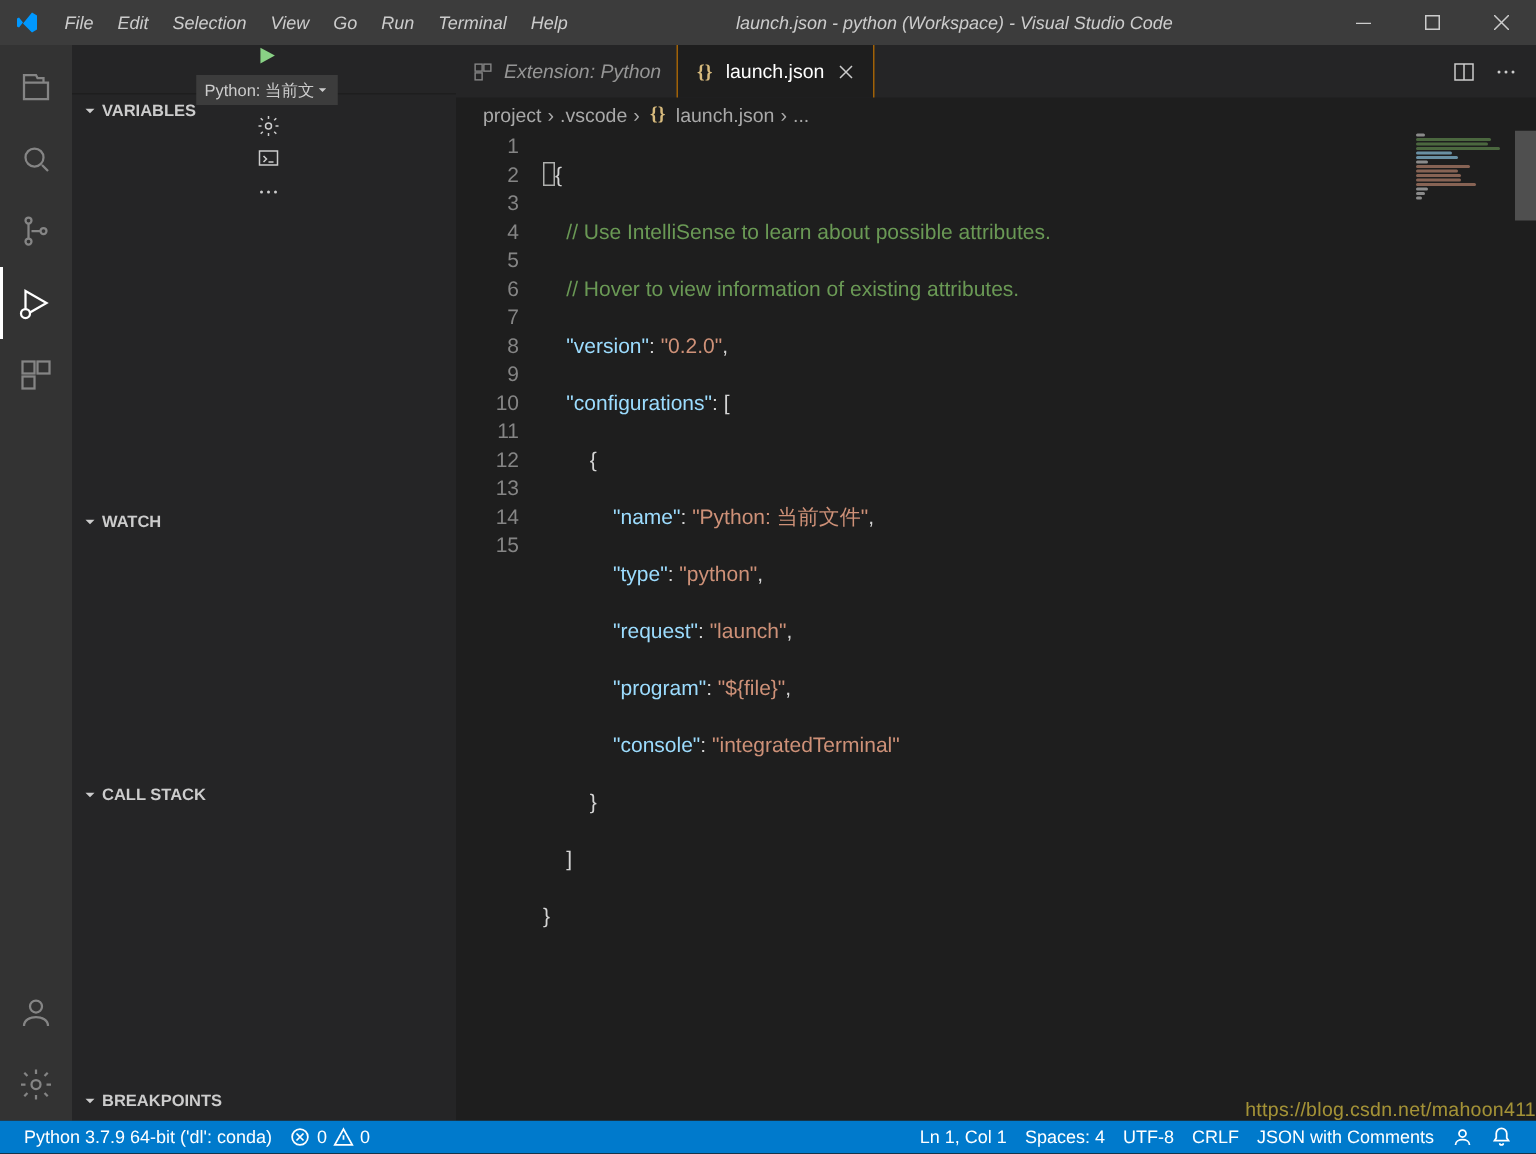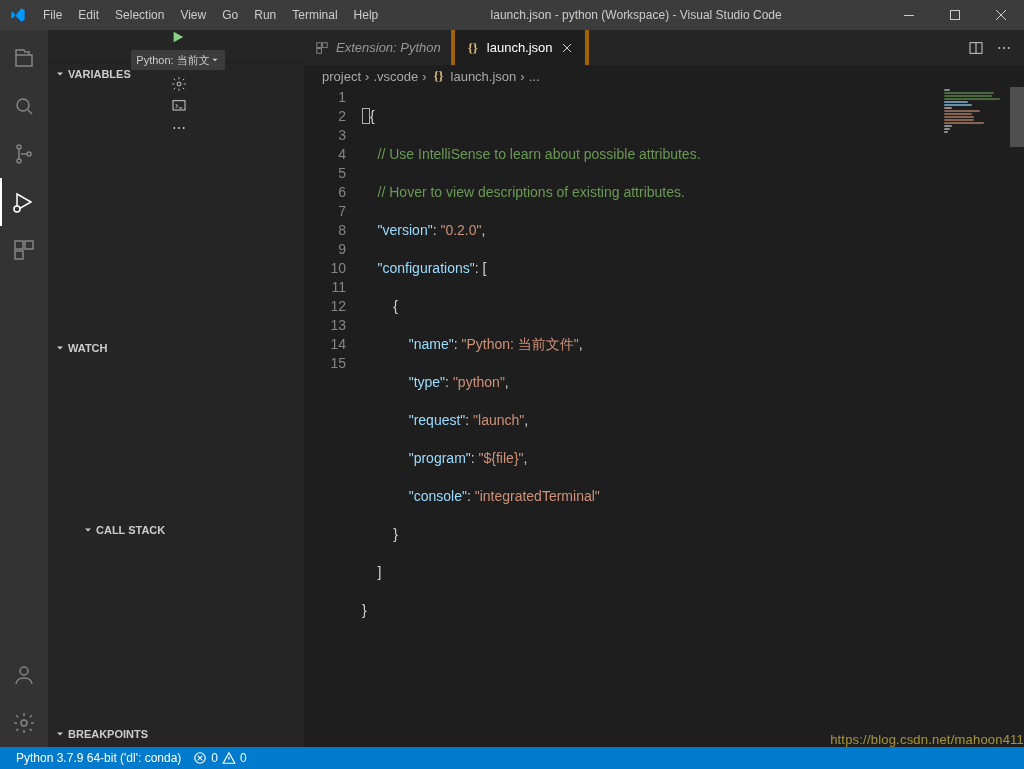--- a/index.html
+++ b/index.html
@@ -1,18 +1,18 @@
 <!DOCTYPE html>
 <html><head>
 <meta charset="utf-8">
 <style>
 * { margin:0; padding:0; box-sizing:border-box; font-family: "Segoe UI", sans-serif; }
 body { width:1024px; height:769px; background:#1e1e1e; color:#cccccc; overflow:hidden; position:relative; font-size:13px; }
 
-.titlebar { height:30px; background:#3c3c3c; display:flex; align-items:center; color:#cccccc; }
+.titlebar { height:30px; background:#3c3c3c; display:flex; align-items:center; color:#cccccc;font-style:italic; }
 .titlebar .vsc-icon { width:35px; display:flex; justify-content:center; align-items:center; }
 .menu { display:flex; gap:0; }
 .menu-item { padding:0 8px; height:30px; display:flex; align-items:center; cursor:pointer; font-size:12px; }
 .title-text { flex:1; text-align:center; font-size:12px; color:#cccccc; }
 .win-controls { display:flex; }
 .win-btn { width:46px; height:30px; display:flex; justify-content:center; align-items:center; color:#cccccc; }
 
 .app-body { display:flex; height:717px; }
 
 .activitybar { width:48px; background:#333333; display:flex; flex-direction:column; padding-top:4px; }
@@ -24,26 +24,26 @@
 .sidebar { width:256px; background:#252526; display:flex; flex-direction:column; }
 .debug-header { height:33px; display:flex; align-items:center; padding:0 8px 0 12px; gap:6px; border-bottom:1px solid #1e1e1e;flex-direction:column; }
 .play-btn { width:16px; height:16px; display:flex; align-items:center; justify-content:center; color:#89d185; }
 .config-select { flex:1; background:#3c3c3c; border:1px solid #3c3c3c; color:#cccccc; font-size:11px; padding:2px 4px; display:flex; align-items:center; justify-content:space-between; height:20px; }
 .debug-toolbar-ico { width:20px; height:20px; display:flex; align-items:center; justify-content:center; color:#cccccc; margin-left:2px; }
 .section-header { height:22px; display:flex; align-items:center; padding-left:4px; font-size:11px; font-weight:700; color:#cccccc; cursor:pointer; }
 .section-header .chev { width:16px; height:16px; display:flex; align-items:center; justify-content:center; }
 .section-body { flex:1; min-height:0; }
 .section-h-variables { height:274px; display:flex; flex-direction:column; }
 .section-h-watch { height:182px; display:flex; flex-direction:column; }
-.section-h-callstack { height:204px; display:flex; flex-direction:column;padding-left:28px; }
+.section-h-callstack { height:204px; display:flex; flex-direction:column; }
 .section-h-breakpoints { height:22px; }
 
 .main { flex:1; display:flex; flex-direction:column; background:#1e1e1e; position:relative; }
 .tabbar { height:35px; background:#252526; display:flex; align-items:stretch; }
-.tab { padding:0 10px; display:flex; align-items:center; gap:6px; font-size:13px; border-right:4px solid #a16207; color:#969696; font-style:italic; }
+.tab { padding:0 10px; display:flex; align-items:center; gap:6px; font-size:13px; border-right:1px solid #a16207; color:#969696; font-style:italic; }
 .tab.active { background:#1e1e1e; color:#ffffff; font-style:normal; }
 .tab .tab-icon { width:16px; height:16px; display:flex; align-items:center; justify-content:center; }
 .tab .close { width:16px; height:16px; display:flex; align-items:center; justify-content:center; }
 .tab-actions { margin-left:auto; display:flex; align-items:center; gap:4px; padding-right:8px; color:#cccccc; }
 .tab-act-btn { width:24px; height:24px; display:flex; align-items:center; justify-content:center; }
 
 .breadcrumb { height:22px; display:flex; align-items:center; padding-left:18px; font-size:13px; color:#a9a9a9; gap:4px; }
 .breadcrumb .bc-sep { color:#a9a9a9; }
 .breadcrumb .bc-ico { width:16px; height:16px; display:inline-flex; align-items:center; justify-content:center; color:#d7ba7d; }
 
@@ -306,21 +306,21 @@
         <div class="ln">10</div>
         <div class="ln">11</div>
         <div class="ln">12</div>
         <div class="ln">13</div>
         <div class="ln">14</div>
         <div class="ln">15</div>
       </div>
       <div class="code">
 <div class="ln"><span class="cursor-box"></span><span class="tk-brace">{</span></div>
 <div class="ln">    <span class="tk-comment">// Use IntelliSense to learn about possible attributes.</span></div>
-<div class="ln">    <span class="tk-comment">// Hover to view descriptions of existing attributes.</span></div>
+<div class="ln">    <span class="tk-comment">// Hover to view information of existing attributes.</span></div>
 <div class="ln">    <span class="tk-key">"version"</span><span class="tk-brace">: </span><span class="tk-str">"0.2.0"</span><span class="tk-brace">,</span></div>
 <div class="ln">    <span class="tk-key">"configurations"</span><span class="tk-brace">: [</span></div>
 <div class="ln">        <span class="tk-brace">{</span></div>
 <div class="ln">            <span class="tk-key">"name"</span><span class="tk-brace">: </span><span class="tk-str">"Python: 当前文件"</span><span class="tk-brace">,</span></div>
 <div class="ln">            <span class="tk-key">"type"</span><span class="tk-brace">: </span><span class="tk-str">"python"</span><span class="tk-brace">,</span></div>
 <div class="ln">            <span class="tk-key">"request"</span><span class="tk-brace">: </span><span class="tk-str">"launch"</span><span class="tk-brace">,</span></div>
 <div class="ln">            <span class="tk-key">"program"</span><span class="tk-brace">: </span><span class="tk-str">"${file}"</span><span class="tk-brace">,</span></div>
 <div class="ln">            <span class="tk-key">"console"</span><span class="tk-brace">: </span><span class="tk-str">"integratedTerminal"</span></div>
 <div class="ln">        <span class="tk-brace">}</span></div>
 <div class="ln">    <span class="tk-brace">]</span></div>
@@ -360,15 +360,33 @@
         <circle cx="12" cy="12" r="9"></circle>
         <path d="M8 8l8 8M16 8l-8 8"></path>
       </svg>
     <span>0</span>
     <svg width="14" height="14" viewBox="0 0 24 24" fill="none" stroke="#fff" stroke-width="2">
         <path d="M12 3l10 18H2z"></path>
         <path d="M12 10v5M12 18v0"></path>
       </svg>
     <span>0</span>
   </div>
+  <div class="status-right">
+    <div class="status-item">Ln 1, Col 1</div>
+    <div class="status-item">Spaces: 4</div>
+    <div class="status-item">UTF-8</div>
+    <div class="status-item">CRLF</div>
+    <div class="status-item">JSON with Comments</div>
+    <div class="status-item">
+        <svg width="14" height="14" viewBox="0 0 24 24" fill="none" stroke="#fff" stroke-width="2">
+          <circle cx="12" cy="8" r="4"></circle>
+          <path d="M4 21c0-4 4-6 8-6s8 2 8 6"></path>
+        </svg>
+      </div>
+    <div class="status-item">
+        <svg width="14" height="14" viewBox="0 0 24 24" fill="none" stroke="#fff" stroke-width="2">
+          <path d="M6 8a6 6 0 0112 0v5l2 3H4l2-3zM10 19a2 2 0 004 0"></path>
+        </svg>
+      </div>
+  </div>
 </div>
 
 <div class="watermark">https://blog.csdn.net/mahoon411</div>
 
 </body></html>

